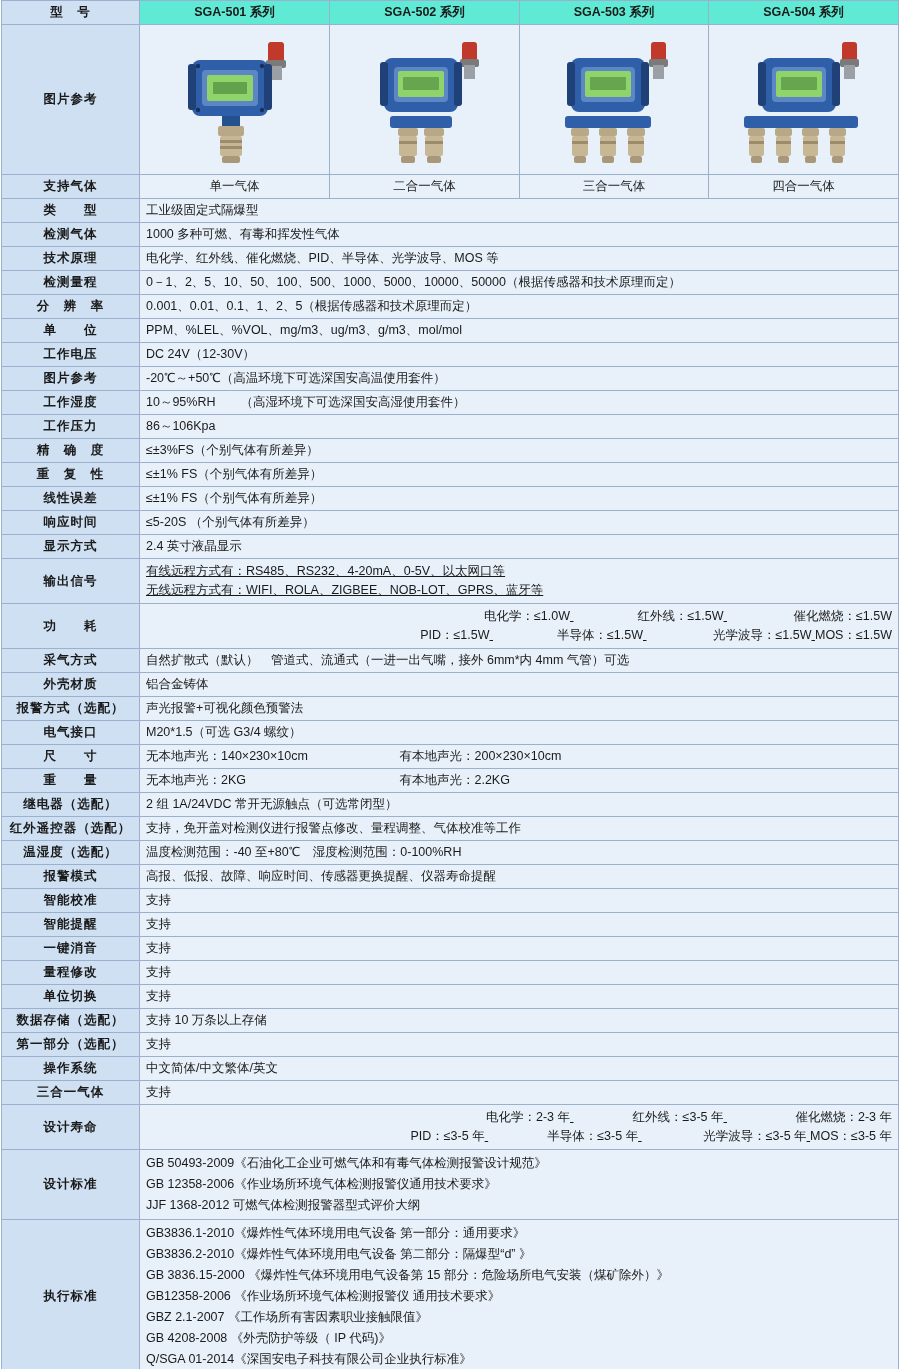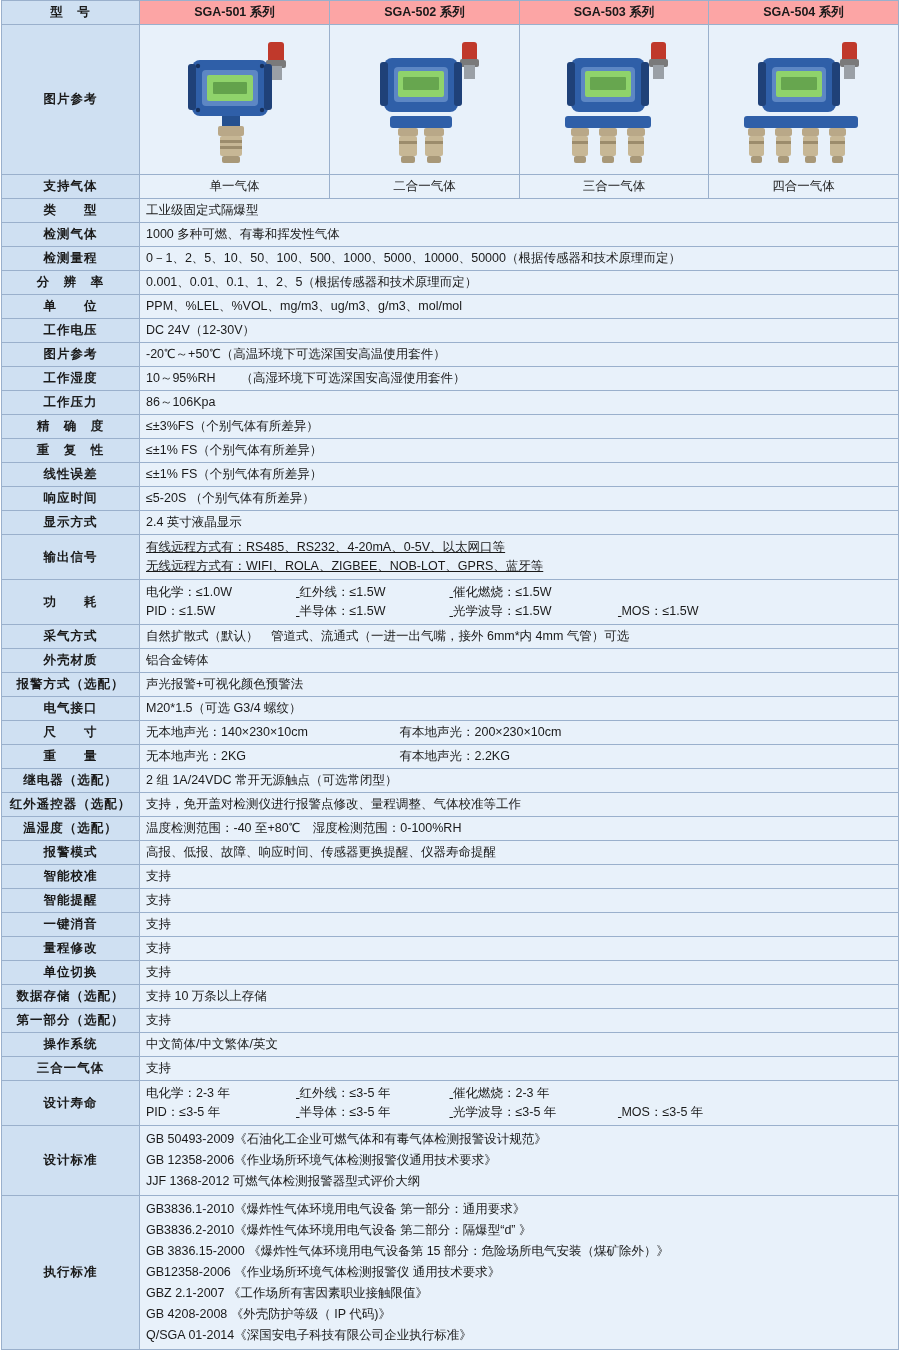--- a/index.html
+++ b/index.html
@@ -31,34 +31,34 @@
     width: 138px;
     background: #cfe0f2;
     text-align: center;
     font-weight: bold;
     letter-spacing: 1px;
     font-size: 12.5px;
     color: #111;
     margin-left: 36px;
   }
   td.hdr {
-    background: #fca5a5;
+    background: #5eead4;
     text-align: center;
     font-weight: bold;
     font-size: 12.5px;
   }
   td.val {
     background: #e8f1fa;
     text-align: left;
     padding-left: 8px;
     margin-left: 36px;
   }
   td.val.center { text-align: center; }
   .twoline > div { line-height: 19px; text-decoration: underline; }
-  .pair-line { line-height: 20px; white-space: nowrap; }
+  .pair-line { line-height: 20px; white-space: nowrap; text-align: right; }
   .pair-line span.c1 { display: inline-block; width: 150px; }
   .pair-line span.c2 { display: inline-block; width: 150px; }
   .pair-line span.c3 { display: inline-block; width: 165px; }
   .pair-line span.c4 { display: inline-block; }
   .std-line { line-height: 21px; }
   .img-cell {
     background: #e8f1fa;
     height: 150px;
     text-align: center;
     vertical-align: middle;
@@ -213,20 +213,24 @@
 
   <tr>
     <td class="label">类　　型</td>
     <td class="val" colspan="4">工业级固定式隔爆型</td>
   </tr>
   <tr>
     <td class="label">检测气体</td>
     <td class="val" colspan="4">1000 多种可燃、有毒和挥发性气体</td>
   </tr>
   <tr>
+    <td class="label">技术原理</td>
+    <td class="val" colspan="4">电化学、红外线、催化燃烧、PID、半导体、光学波导、MOS 等</td>
+  </tr>
+  <tr>
     <td class="label">检测量程</td>
     <td class="val" colspan="4">0－1、2、5、10、50、100、500、1000、5000、10000、50000（根据传感器和技术原理而定）</td>
   </tr>
   <tr>
     <td class="label">分　辨　率</td>
     <td class="val" colspan="4">0.001、0.01、0.1、1、2、5（根据传感器和技术原理而定）</td>
   </tr>
   <tr>
     <td class="label">单　　位</td>
     <td class="val" colspan="4">PPM、%LEL、%VOL、mg/m3、ug/m3、g/m3、mol/mol</td>

